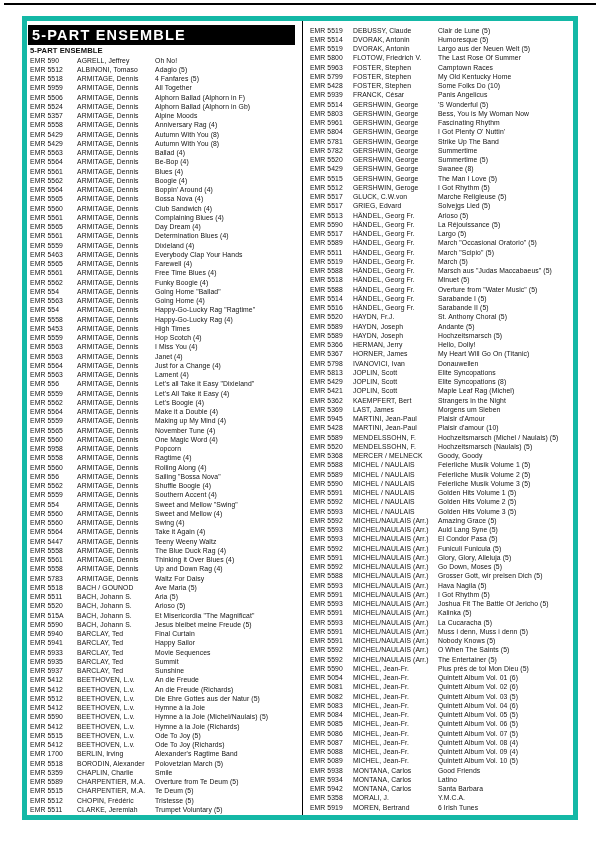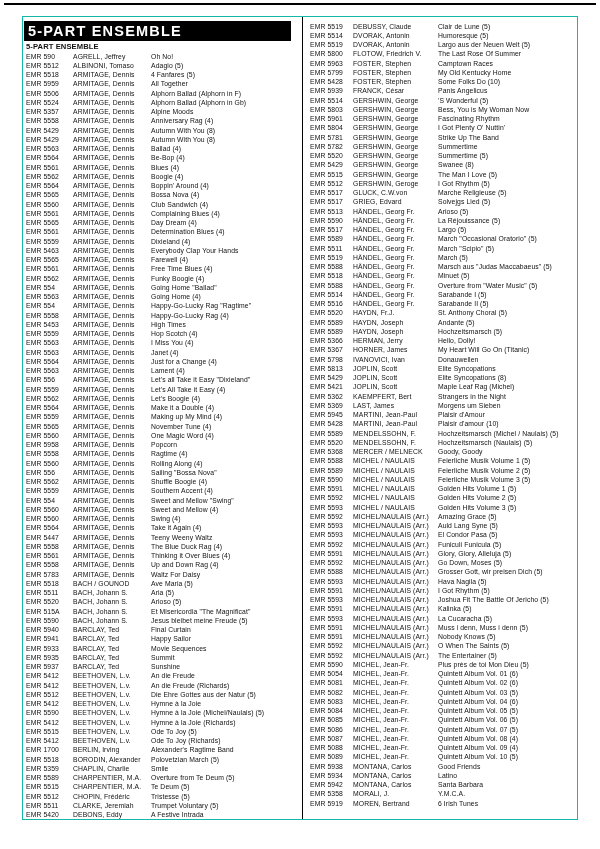--- a/index.html
+++ b/index.html
@@ -3,21 +3,21 @@
 <meta charset="utf-8">
 <style>
   html,body { margin:0; padding:0; background:#ffffff; }
   .page {
     position:relative; width:600px; height:849px; background:#ffffff;
     color:#111111; font-family:"Liberation Sans", sans-serif; overflow:hidden;
   }
   .top-rule { position:absolute; top:3px; left:4px; width:592px; height:2px; background:#000000; }
   .frame {
     position:absolute; left:22px; top:16px; width:556px; height:804px;
-    border:1px solid #14b8a6; box-sizing:border-box; display:flex;
+    border:5px solid #14b8a6; box-sizing:border-box; display:flex;
   }
   .col { box-sizing:border-box; overflow:hidden; }
   .col-left  { width:280px; border-right:1px solid #000000; }
   .col-right { width:274px; }
   .banner {
     margin:4px 0 0 1px; width:267px; height:20px; background:#000000;
     color:#ffffff; font-weight:bold; font-size:14.5px; line-height:20px;
     letter-spacing:1.2px; padding-left:4px; box-sizing:border-box; white-space:nowrap;
   }
   .subheading {

